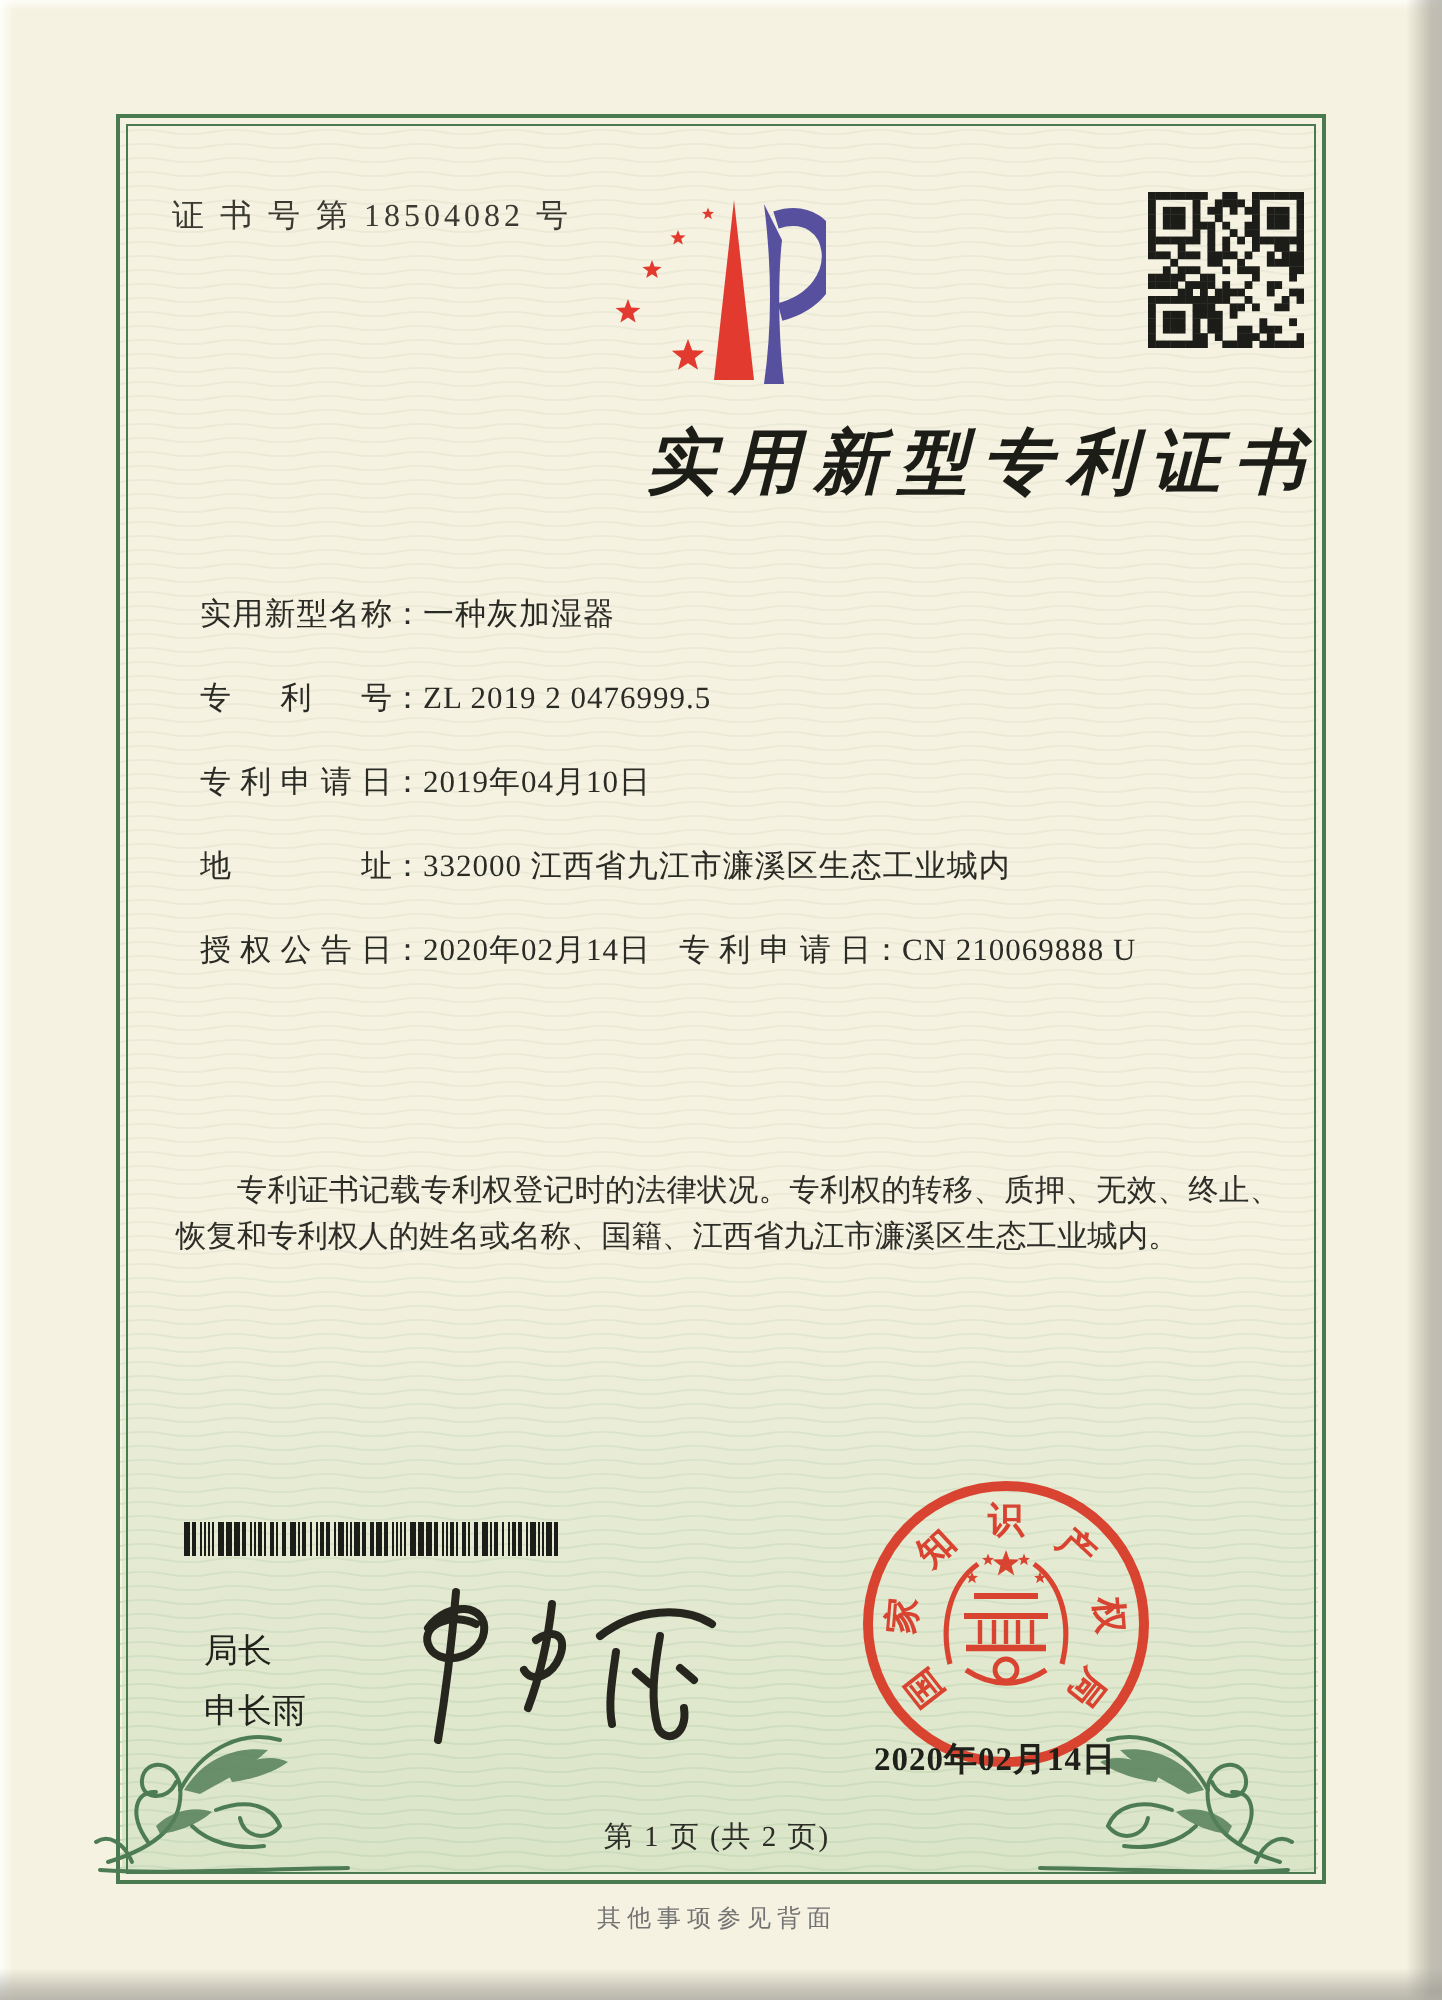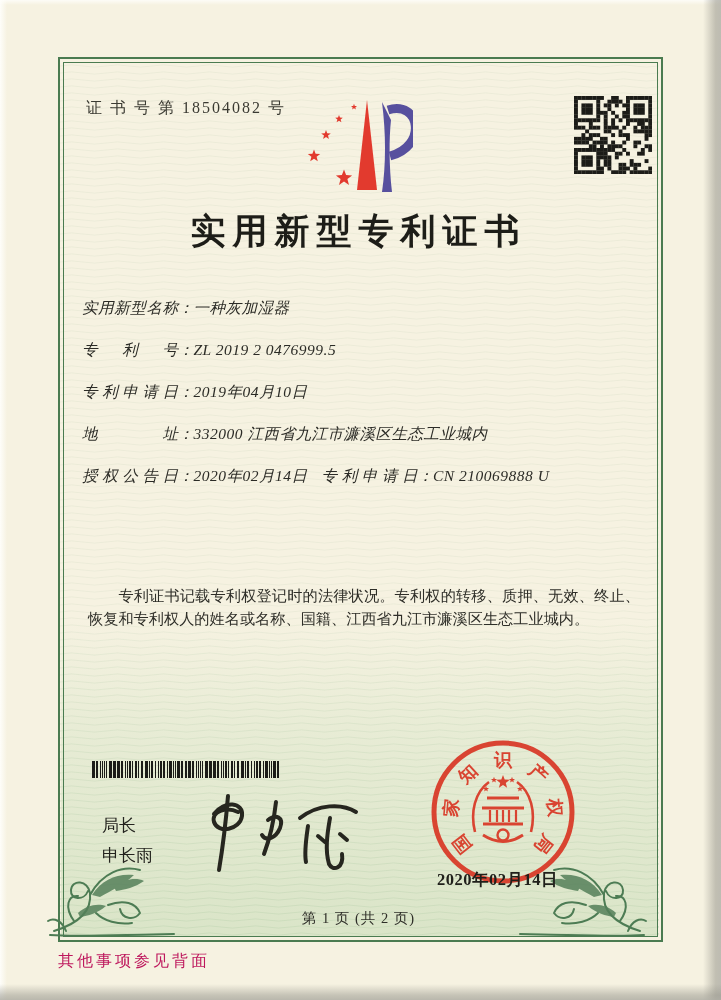--- a/index.html
+++ b/index.html
@@ -37,25 +37,25 @@
   }
   #waves{left:60px;top:62px;z-index:1;}
 
   .certno{
     left:86px;top:98px;font-size:16px;letter-spacing:2px;color:#3a3a32;z-index:4;
   }
   #logo{left:298px;top:94px;z-index:4;}
   #qr{left:574px;top:96px;width:78px;height:78px;z-index:4;}
 
   .title{
-    left:58px;top:208px;width:601px;text-align:center;z-index:4;
-    font-size:35px;font-weight:700;letter-spacing:7px;color:#1d1d18;
+    left:58px;top:208px;width:601px;text-align:right;z-index:4;
+    font-size:35px;font-weight:700;letter-spacing:7px;color:#1d1d18;font-style:italic;
   }
 
-  .fields{left:82px;top:296px;width:540px;z-index:4;font-size:15.5px;color:#2b2b26;font-style:italic;}
+  .fields{left:100px;top:296px;width:540px;z-index:4;font-size:15.5px;color:#2b2b26;}
   .frow{height:42px;line-height:24px;white-space:nowrap;}
   .flabel{display:inline-block;width:96px;text-align:justify;text-align-last:justify;}
   .fvalue{letter-spacing:.5px;}
   .fpair2{margin-left:14px;}
 
   .bodytext{left:88px;top:584px;width:552px;z-index:4;
     font-size:15.2px;line-height:23px;text-align:justify;color:#2e2e28;}
   .bodytext p{margin:0 0 4px 0;text-indent:2em;}
 
   #barcode{left:92px;top:761px;height:17px;display:flex;align-items:stretch;z-index:4;}
@@ -63,22 +63,22 @@
 
   .director{left:102px;top:811px;z-index:4;font-size:17px;color:#23231e;line-height:30px;}
   #signature{left:196px;top:790px;z-index:4;}
 
   #seal{left:427px;top:736px;z-index:5;opacity:.94;}
   .sealdate{left:437px;top:869px;width:136px;z-index:6;
     font-size:16.5px;font-weight:700;letter-spacing:.5px;color:#20201b;white-space:nowrap;}
 
   .pageinfo{left:58px;top:909px;width:601px;text-align:center;z-index:4;
     font-size:14.5px;color:#2e2e28;letter-spacing:1px;}
-  .backnote{left:58px;top:951px;width:601px;z-index:4;
-    font-size:16px;color:#be185d;letter-spacing:3px;}
+  .backnote{left:58px;top:951px;width:601px;text-align:center;z-index:4;
+    font-size:12px;color:#737373;letter-spacing:3px;}
 
   .flourish{z-index:3;}
   #flourish-left{left:44px;top:843px;}
   #flourish-right{left:518px;top:843px;transform:scaleX(-1);}
 </style>
 </head>
 <body>
 
 <div class="page">
 

